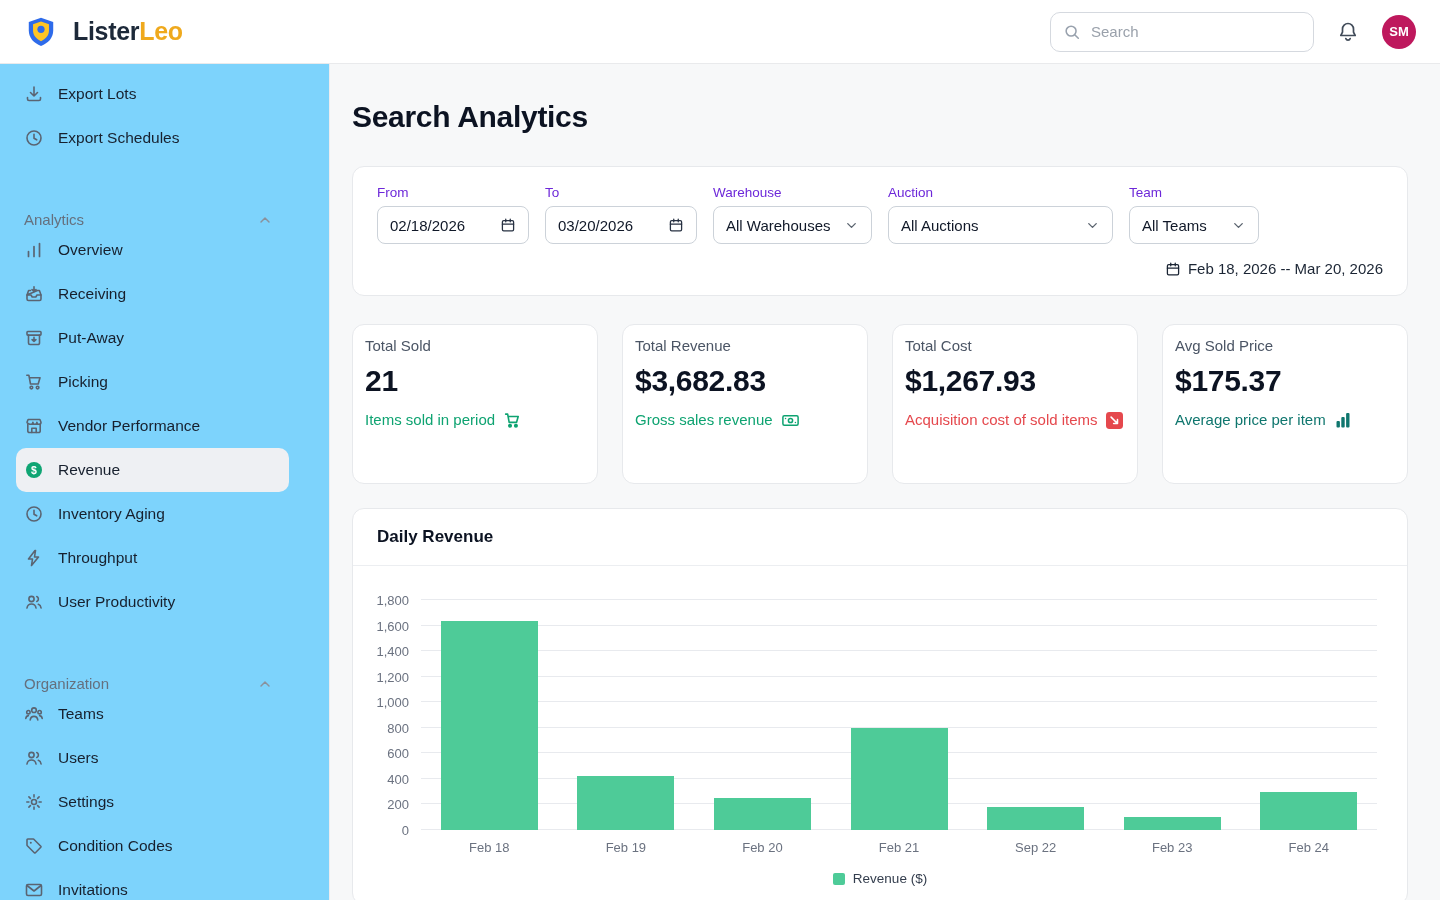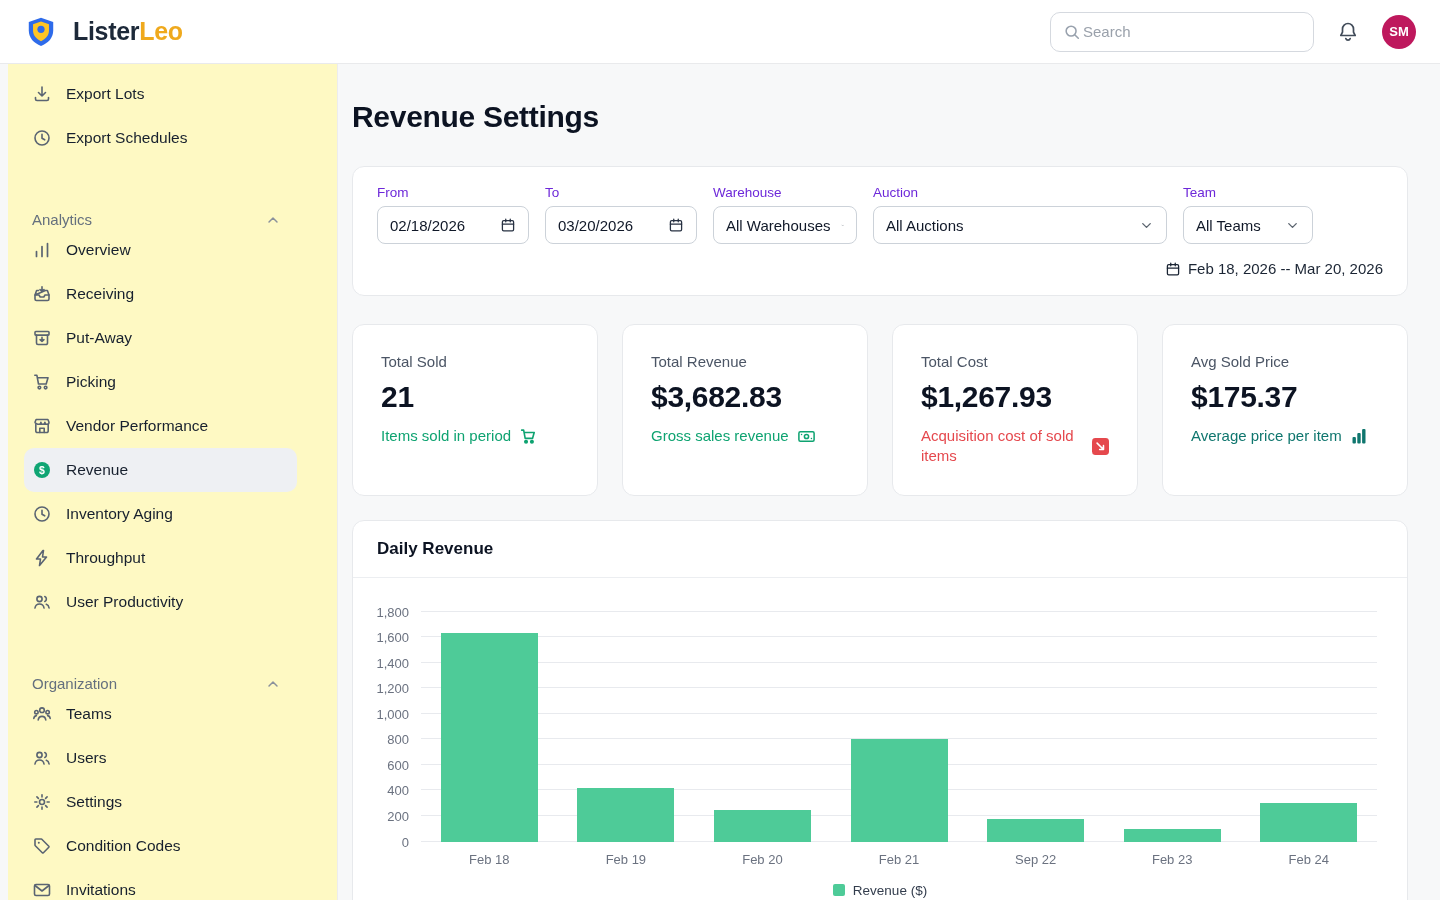--- a/index.html
+++ b/index.html
@@ -8,32 +8,32 @@
 
   
   .topbar { position:fixed; top:0; left:0; right:0; height:64px; background:#fff;
             border-bottom:1px solid #e9eaec; display:flex; align-items:center;
             padding:0 24px; z-index:10; }
   .brand { display:flex; align-items:center; gap:15px; cursor:pointer; }
   .brand-text { font-size:25px; font-weight:800; letter-spacing:-0.3px; }
   .brand-primary { color:#1d2939; }
   .brand-accent { color:#efa91d; }
   .search { margin-left:auto; width:264px; height:40px; border:1px solid #d5d9df;
-            border-radius:10px; display:flex; align-items:center; 
+            border-radius:10px; display:flex; align-items:center; gap:8px;
             padding:0 12px; background:#fff; }
   .search input { border:none; outline:none; flex:1; font:15px "Liberation Sans",sans-serif;
                   color:#111827; background:transparent; }
   .search input::placeholder { color:#9aa1ab; }
   .bell { margin:0 22px; color:#414b59; display:flex; cursor:pointer; }
   .avatar { width:34px; height:34px; border-radius:50%; background:#be185d; color:#fff;
             font-size:13px; font-weight:700; display:flex; align-items:center;
             justify-content:center; cursor:pointer; }
 
   
-  .sidebar { position:fixed; top:64px; left:8px; bottom:0; width:330px; background:#fef9c3;
+  .sidebar { position:fixed; top:64px; left:0; bottom:0; width:330px; background:#7dd3fc;
              border-right:1px solid #ececef; padding:8px 40px 0 0; overflow:hidden; }
   .nav-item { display:flex; align-items:center; gap:14px; height:44px;
               padding:0 8px 0 24px; font-size:15.5px; color:#17202e; cursor:pointer; }
   .nav-item svg { color:#5a6472; flex:none; }
   .nav-item.active { margin-left:16px; padding-left:8px; background:#eef0f3; border-radius:10px; }
   .section-header { display:flex; align-items:flex-end; justify-content:space-between;
                     height:44px; margin-top:24px; padding:0 16px 0 24px;
                     color:#65707e; font-size:15px; cursor:pointer; }
   .section-header svg { color:#8a919c; }
 
@@ -45,30 +45,30 @@
 
   
   .filter-card { background:#fff; border:1px solid #e7e9ec; border-radius:12px;
                  padding:18px 24px; }
   .filter-row { display:flex; gap:16px; }
   .flabel { font-size:13.5px; color:#6d28d9; margin-bottom:6px; font-weight:500; }
   .control { height:38px; border:1px solid #ccd2d9; border-radius:8px; background:#fff;
              display:flex; align-items:center; justify-content:space-between; gap:10px;
              padding:0 12px; font-size:15px; color:#101828; cursor:pointer; white-space:nowrap; }
   .w-from,.w-to { width:152px; }
-  .w-wh { width:144px; }
-  .w-au { width:294px; }
+  .w-wh { width:159px; }
+  .w-au { width:225px; }
   .w-team { width:130px; }
   .range-row { display:flex; justify-content:flex-end; align-items:center; gap:7px;
                margin-top:16px; font-size:15px; color:#1b2534; font-weight:500; }
 
   
   .stats { display:grid; grid-template-columns:repeat(4,1fr); gap:24px; margin-top:28px; }
   .stat-card { background:#fff; border:1px solid #e7e9ec; border-radius:12px;
-               padding:28px; min-height:160px; }
+               padding:12px; min-height:160px; }
   .stat-title { font-size:15px; color:#4b5565; }
   .stat-value { font-size:30px; font-weight:800; color:#0c1322; margin:10px 0 12px;
                 letter-spacing:-0.3px; }
   .stat-caption { display:flex; align-items:center; gap:8px; font-size:15px; line-height:1.35; }
   .stat-caption svg { flex:none; }
 
   
   .chart-card { background:#fff; border:1px solid #e7e9ec; border-radius:12px; margin-top:24px; }
   .chart-header { padding:18px 24px; font-size:17px; font-weight:700; color:#0c1322;
                   border-bottom:1px solid #eceef1; }
@@ -270,21 +270,21 @@
     <svg width="20" height="20" viewBox="0 0 20 20" fill="none" stroke="currentColor" stroke-width="1.6" stroke-linecap="round" stroke-linejoin="round">
       <rect x="2.5" y="4.5" width="15" height="11" rx="1.5"></rect>
       <path d="M3 5.5l7 5.5 7-5.5"></path>
     </svg>
     <span>Invitations</span>
   </div>
 </nav>
 
 <main class="main">
 
-  <h1 class="page-title">Revenue Settings</h1>
+  <h1 class="page-title">Search Analytics</h1>
 
   <section class="filter-card">
     <div class="filter-row">
       <div>
         <div class="flabel">From</div>
         <div class="control w-from">
           <span>02/18/2026</span>
           <svg width="16" height="16" viewBox="0 0 20 20" fill="none" stroke="#273142" stroke-width="1.6" stroke-linecap="round">
             <rect x="3" y="4.5" width="14" height="12.8" rx="1.6"></rect>
               <path d="M3 9h14M7.2 2.8v3.2M12.8 2.8v3.2"></path>

